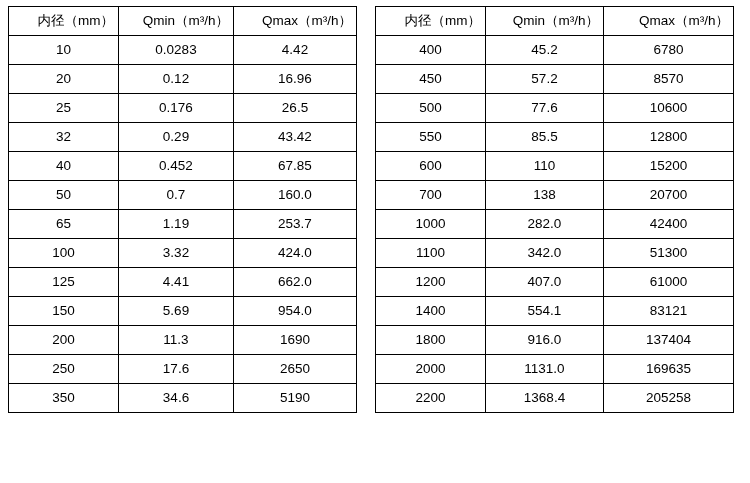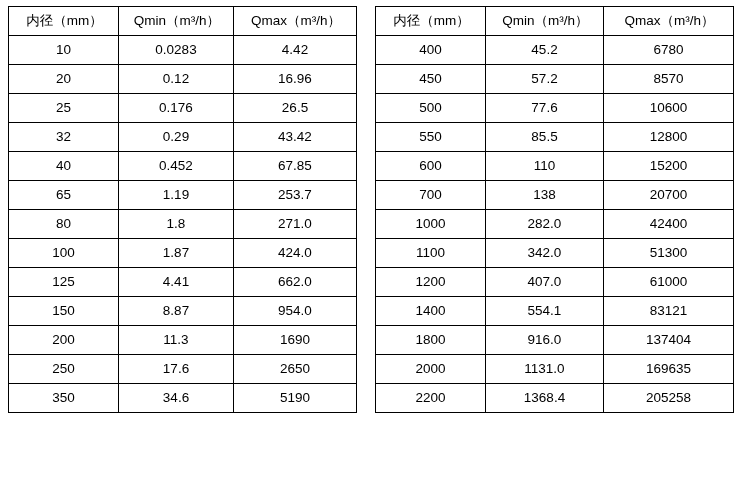--- a/index.html
+++ b/index.html
@@ -37,21 +37,21 @@
     height: 28px;
     line-height: 28px;
     padding: 0 4px;
     text-align: center;
     font-weight: normal;
     white-space: nowrap;
     overflow: hidden;
   }
   table.spec thead th {
     font-size: 13.5px;
-    text-align: center;
+    text-align: right;
     padding-left: 6px;
   }
   table.spec tbody td {
     text-align: center;
   }
   
   .tbl-left col.c0 { width: 110px; }
   .tbl-left col.c1 { width: 115px; }
   .tbl-left col.c2 { width: 123px; }
   
@@ -98,42 +98,42 @@
             <td>32</td>
             <td>0.29</td>
             <td>43.42</td>
           </tr>
         <tr>
             <td>40</td>
             <td>0.452</td>
             <td>67.85</td>
           </tr>
         <tr>
+            <td>50</td>
+            <td>0.7</td>
+            <td>160.0</td>
+          </tr>
+        <tr>
             <td>65</td>
             <td>1.19</td>
             <td>253.7</td>
           </tr>
         <tr>
-            <td>80</td>
-            <td>1.8</td>
-            <td>271.0</td>
-          </tr>
-        <tr>
             <td>100</td>
-            <td>1.87</td>
+            <td>3.32</td>
             <td>424.0</td>
           </tr>
         <tr>
             <td>125</td>
             <td>4.41</td>
             <td>662.0</td>
           </tr>
         <tr>
             <td>150</td>
-            <td>8.87</td>
+            <td>5.69</td>
             <td>954.0</td>
           </tr>
         <tr>
             <td>200</td>
             <td>11.3</td>
             <td>1690</td>
           </tr>
         <tr>
             <td>250</td>
             <td>17.6</td>

